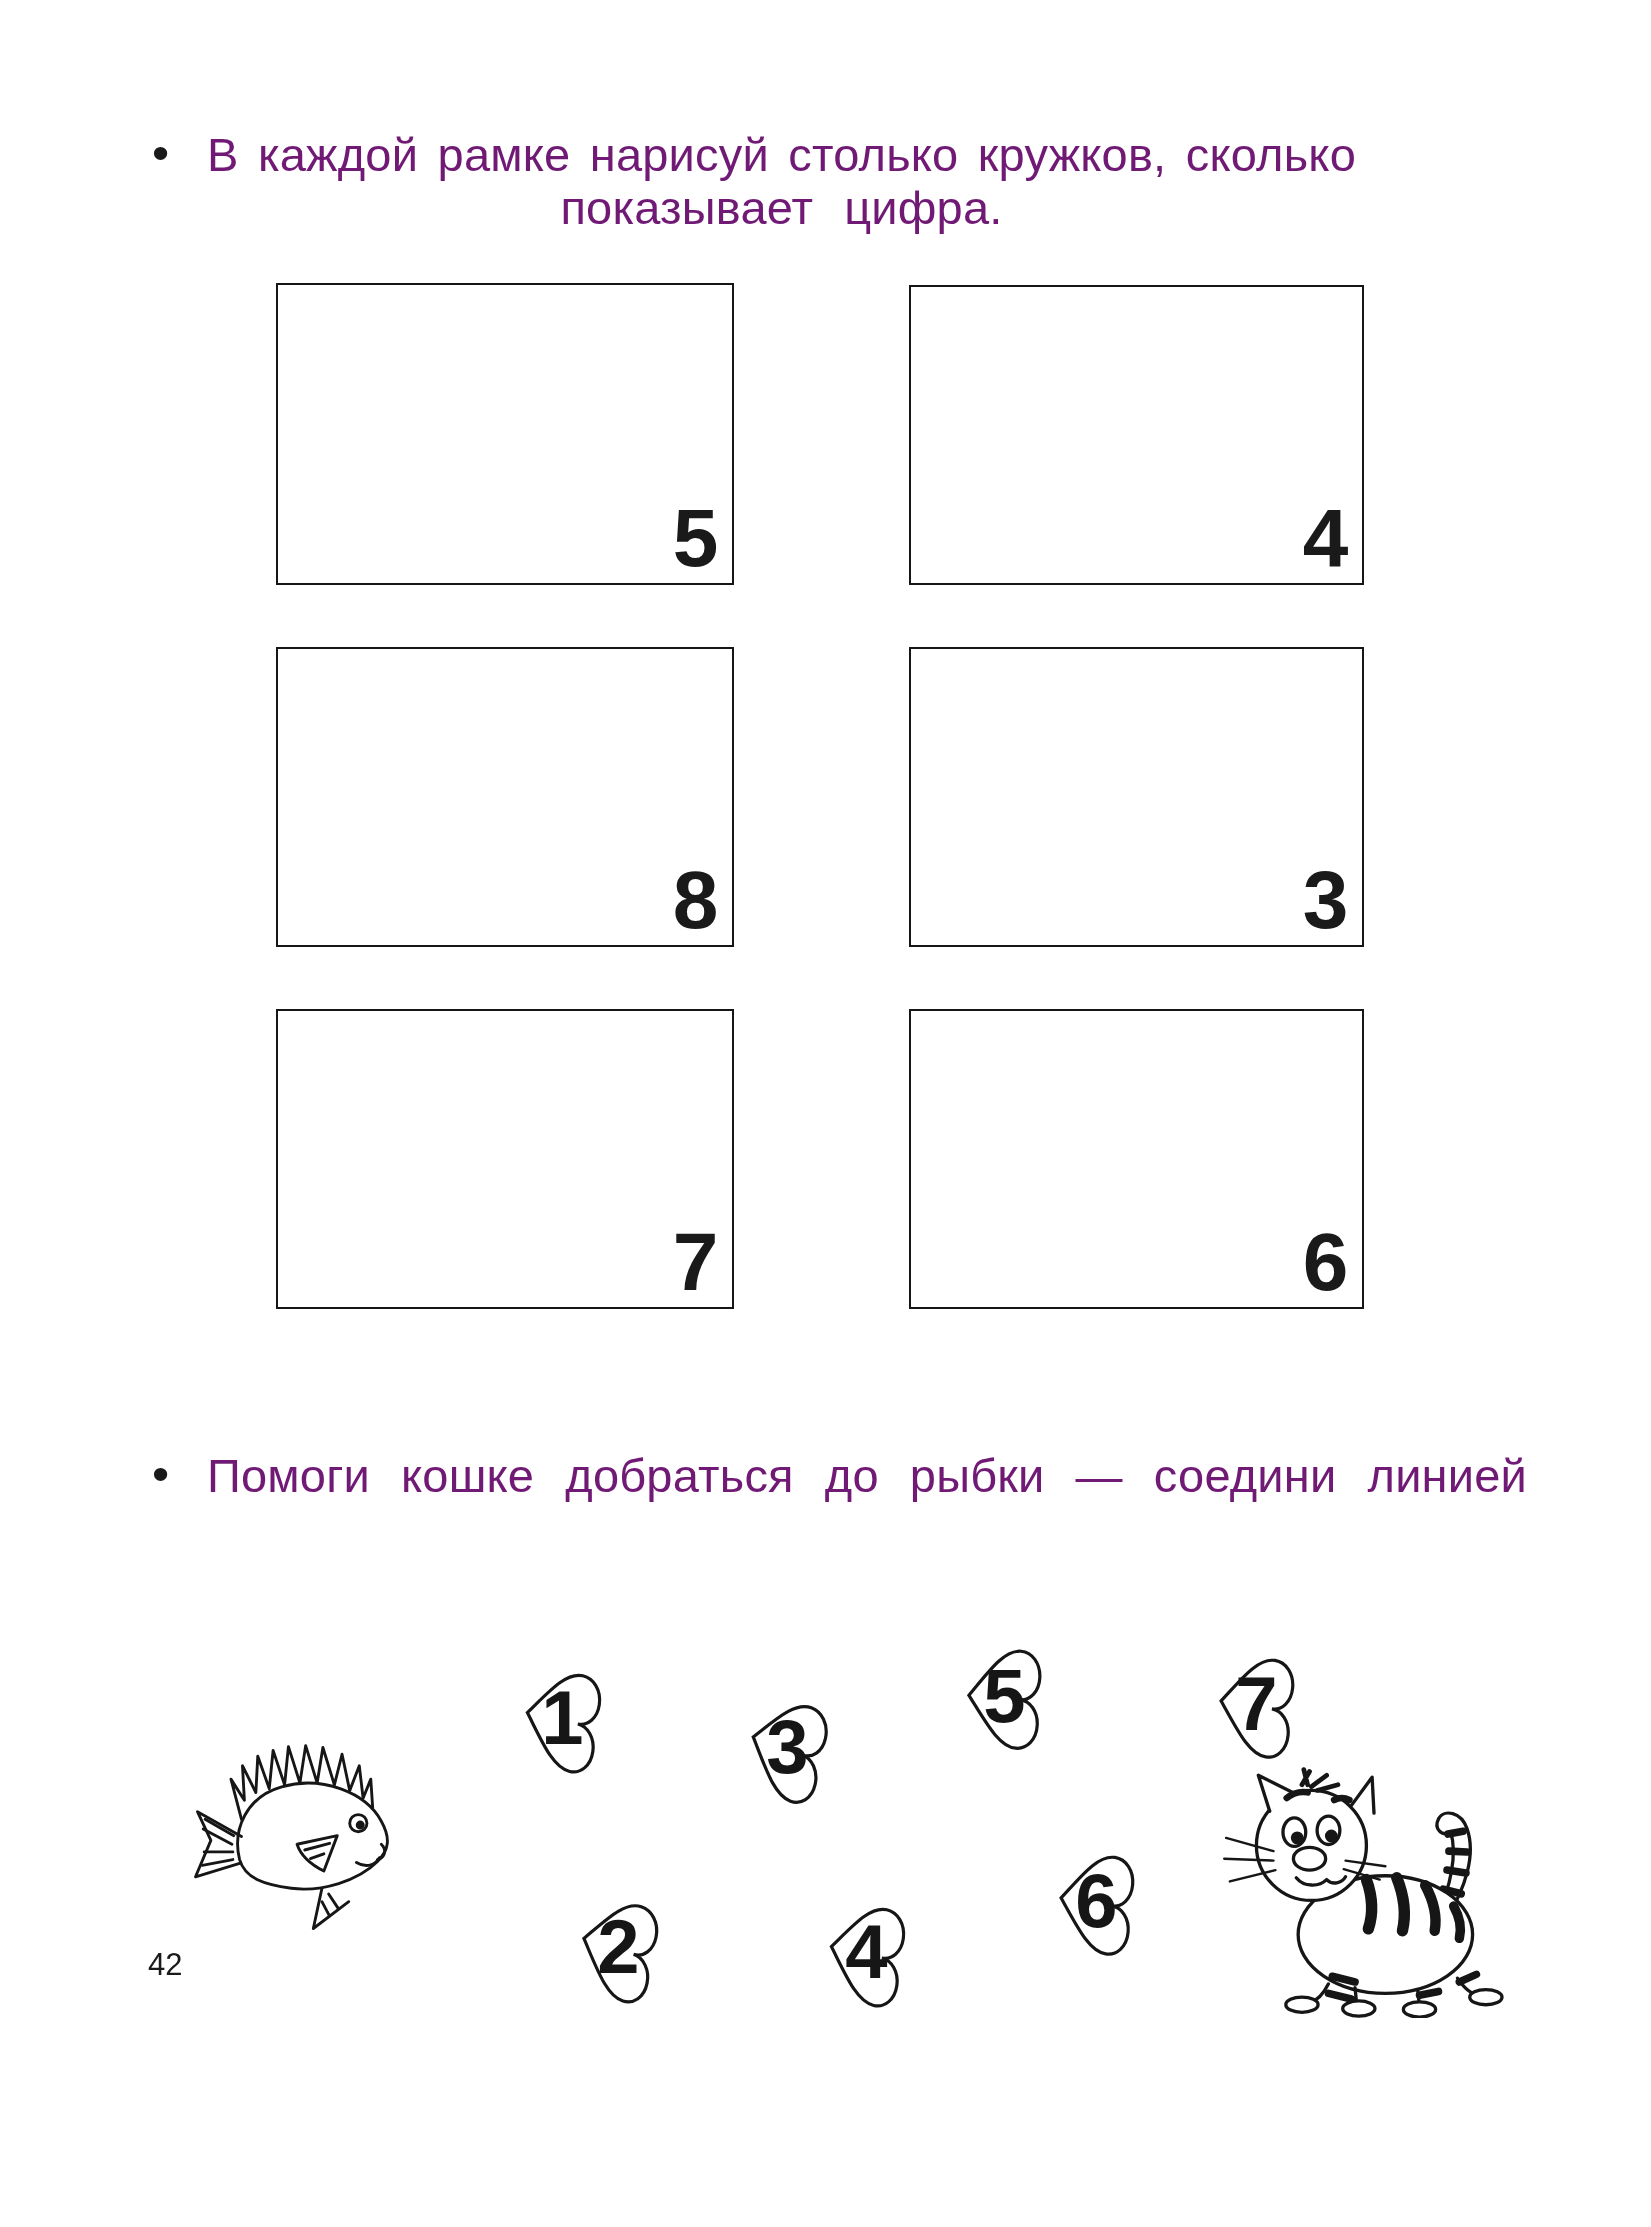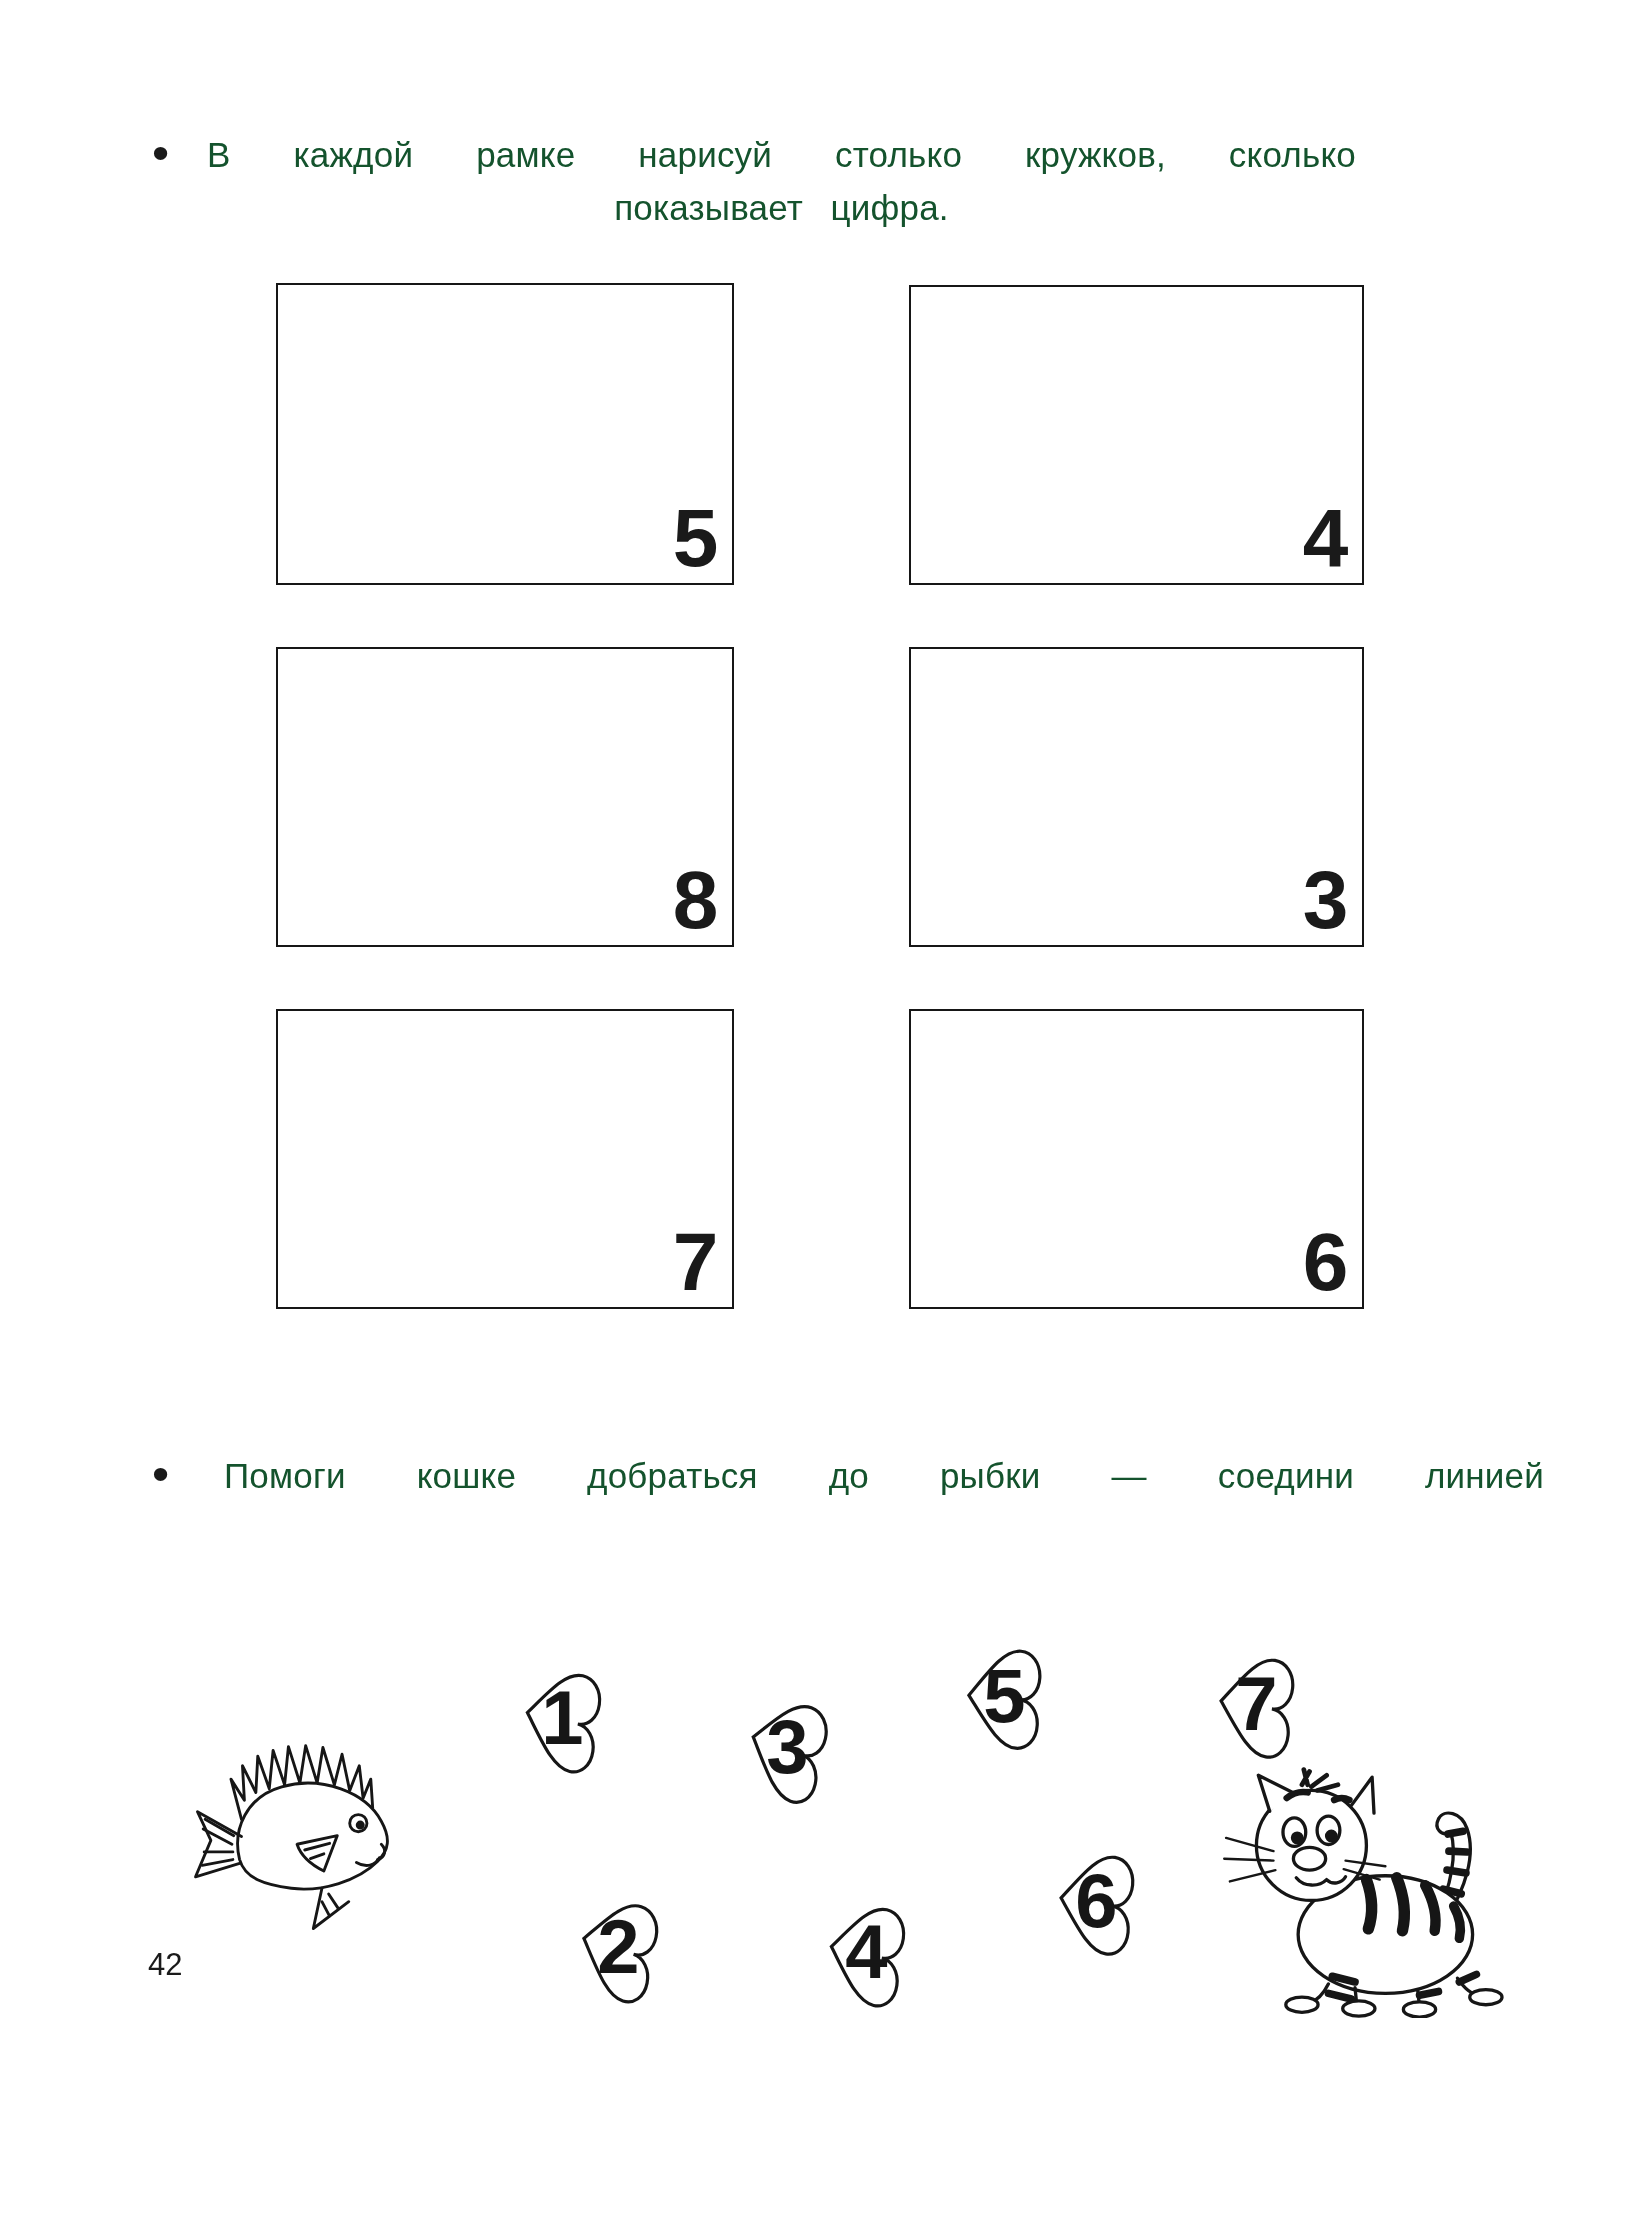--- a/index.html
+++ b/index.html
@@ -9,25 +9,25 @@
   }
   .sheet{position:absolute;inset:0;background:#ffffff;}
 
   
   .bullet-dot{
     position:absolute;font-size:49px;line-height:53px;color:#1a1a1a;
   }
   .b1{left:152px;top:126px;}
   .b2{left:152px;top:1447px;}
   .instr{
-    position:absolute;font-size:35px;line-height:53px;color:#14532d;
+    position:absolute;font-size:47px;line-height:53px;color:#701a75;
     letter-spacing:0.2px;
   }
   .t1{left:207px;top:128px;width:1149px;}
-  .t2{left:207px;top:1449px;width:1320px;margin-left:17px;}
+  .t2{left:207px;top:1449px;width:1320px;}
   .jline{display:block;text-align:justify;text-align-last:justify;word-spacing:5.9px;}
   .lline{display:block;text-align:center;word-spacing:17.6px;}
 
   
   .frame{position:absolute;width:454px;height:296px;border:2.9px solid #161616;background:#ffffff;}
   .fA{left:276px;top:283px;height:298px;}
   .fB{left:909px;top:285px;width:451px;}
   .fC{left:276px;top:647px;}
   .fD{left:909px;top:647px;width:451px;}
   .fE{left:276px;top:1009px;}

